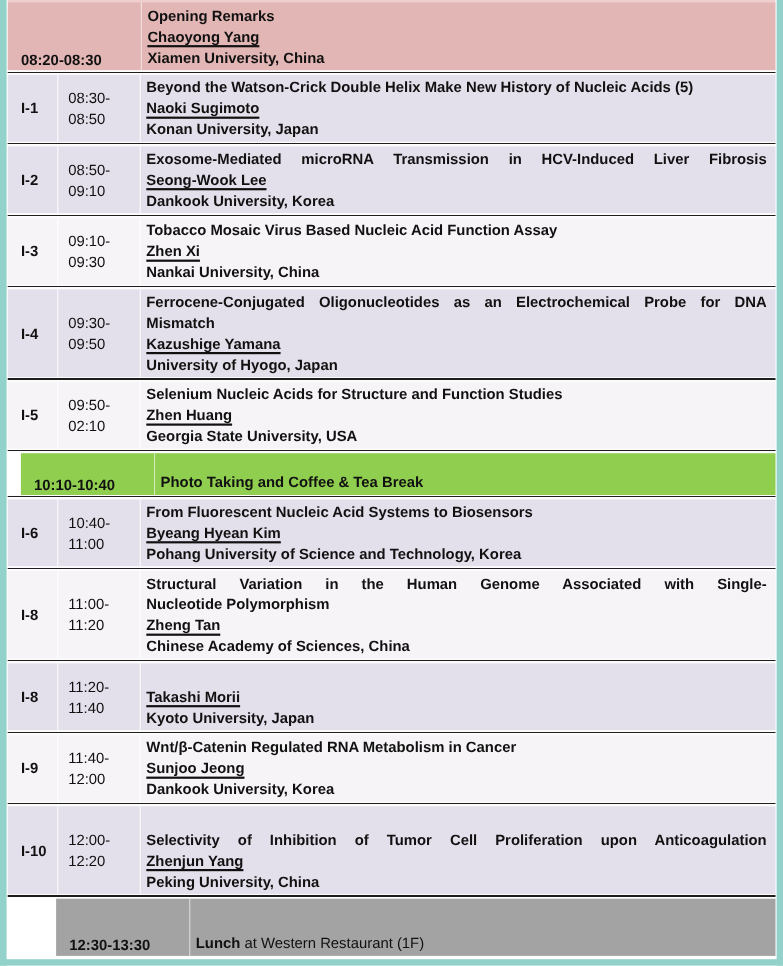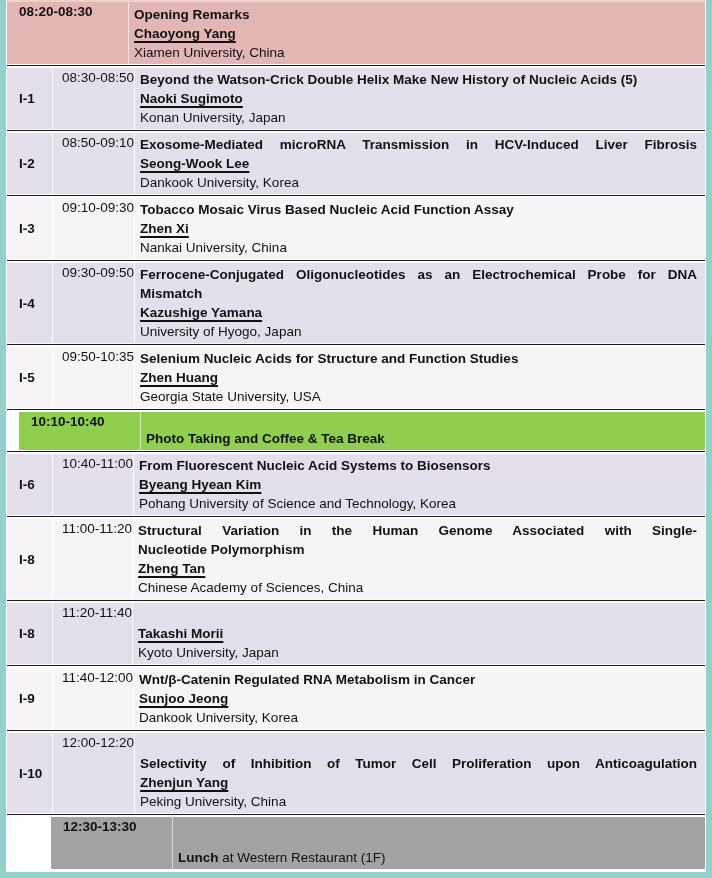--- a/index.html
+++ b/index.html
@@ -15,32 +15,32 @@
   .row{display:flex;flex:0 0 auto;font-size:13.5px;line-height:19px;}
   .bg-pink{background:#e2b6b4;}
   .bg-lav{background:#e4e0eb;}
   .bg-white{background:#f7f4f7;}
   .bg-green{background:#8fce4e;}
   .bg-orange{background:#a3a3a3;margin-left:44px;}
   .c1{flex:0 0 46px;box-sizing:border-box;padding-left:12px;font-weight:bold;
       display:flex;flex-direction:column;justify-content:center;
       border-right:1px solid rgba(255,255,255,0.85);}
   .c2{flex:0 0 75px;box-sizing:border-box;padding-left:9px;
-      display:flex;flex-direction:row;justify-content:center;
+      display:flex;flex-direction:column;justify-content:center;
       border-right:1px solid rgba(255,255,255,0.85);}
   .cmerge{flex:0 0 122px;box-sizing:border-box;padding-left:12px;font-weight:bold;
-      display:flex;flex-direction:column;justify-content:flex-start;
+      display:flex;flex-direction:column;justify-content:flex-end;
       border-right:1px solid rgba(255,255,255,0.6);}
   .c3{flex:1 1 auto;box-sizing:border-box;padding:2px 8px 2px 5px;
       display:flex;flex-direction:column;justify-content:flex-end;}
   .title-line{font-weight:bold;white-space:nowrap;overflow:hidden;}
   .title-line.stretch{white-space:normal;text-align:justify;text-align-last:justify;overflow:visible;}
   .speaker-line{font-weight:bold;}
   .speaker-line span{text-decoration:underline;text-decoration-thickness:1.5px;text-underline-offset:3px;}
-  .affil{font-weight:normal;}
+  .affil{font-weight:bold;}
   .row-pink{min-height:62px;}
   .row-talk3{min-height:61px;}
   .row-talk4{min-height:80px;}
   .row-break{min-height:38px;margin-left:12px;}
   .row-lunch{min-height:52px;}
   .break-label{font-weight:bold;}
   .lunch-label{font-weight:normal;}
   .lunch-label .b{font-weight:bold;}
 </style>
 </head>
@@ -120,21 +120,21 @@
       <div class="affil">University of Hyogo, Japan</div>
     </div>
   </div>
 
   <div class="sep"></div>
 
   <div class="row bg-white row-talk3">
     <div class="c1">I-5</div>
     <div class="c2">
       <div>09:50-</div>
-      <div>10:35</div>
+      <div>02:10</div>
     </div>
     <div class="c3">
       <div class="title-line">Selenium Nucleic Acids for Structure and Function Studies</div>
       <div class="speaker-line"><span>Zhen Huang</span></div>
       <div class="affil">Georgia State University, USA</div>
     </div>
   </div>
 
   <div class="sep"></div>
 

